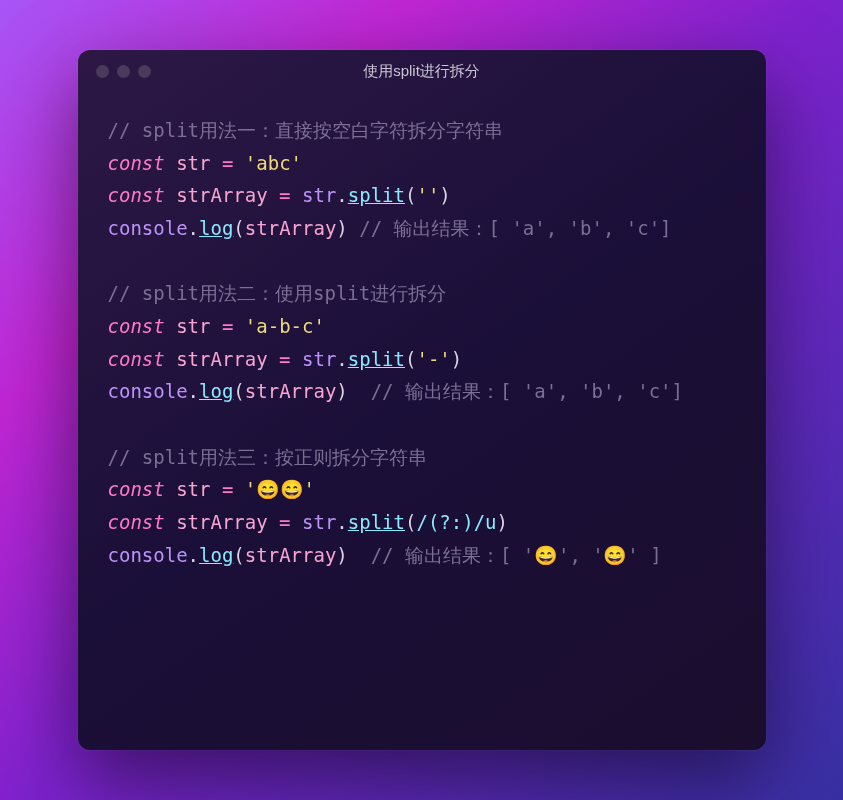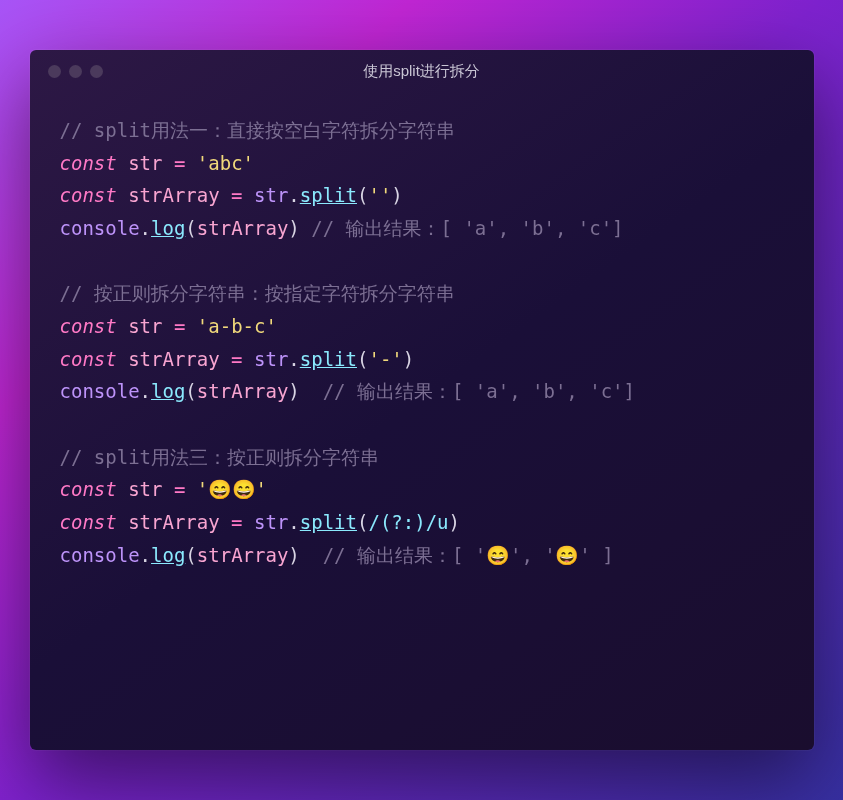--- a/index.html
+++ b/index.html
@@ -7,24 +7,24 @@
     width: 843px;
     height: 800px;
     background: linear-gradient(135deg, #a855f7 0%, #c026d3 25%, #7e22ce 50%, #3730a3 100%);
     display: flex;
     align-items: center;
     justify-content: center;
     font-family: ui-monospace, 'SF Mono', Menlo, Consolas, monospace;
     overflow: hidden;
   }
   .window {
-    width: 784px;
+    width: 688px;
     height: 700px;
     background: linear-gradient(145deg, #2d1845 0%, #1a0f38 50%, #1a0d2e 100%);
-    border-radius: 6px;
+    border-radius: 12px;
     box-shadow: 0 30px 80px rgba(0,0,0,0.5), 0 0 0 1px rgba(255,255,255,0.05);
     overflow: hidden;
   }
   .titlebar {
     height: 42px;
     display: flex;
     align-items: center;
     padding: 0 18px;
     position: relative;
   }
@@ -74,21 +74,21 @@
       <div class="dot"></div>
       <div class="dot"></div>
     </div>
     <div class="title">使用split进行拆分</div>
   </div>
   <div class="code"><span class="cmt">// split用法一：直接按空白字符拆分字符串</span>
 <span class="kw">const</span> <span class="var">str</span><span class="op"> = </span><span class="str">'abc'</span>
 <span class="kw">const</span> <span class="var">strArray</span><span class="op"> = </span><span class="obj">str</span><span class="pun">.</span><span class="fn">split</span><span class="pun">(</span><span class="str">''</span><span class="pun">)</span>
 <span class="obj">console</span><span class="pun">.</span><span class="fn">log</span><span class="pun">(</span><span class="var">strArray</span><span class="pun">)</span><span class="cmt"> // 输出结果：[ 'a', 'b', 'c']</span>
 
-<span class="cmt">// 按正则拆分字符串：按指定字符拆分字符串</span>
+<span class="cmt">// split用法二：使用split进行拆分</span>
 <span class="kw">const</span> <span class="var">str</span><span class="op"> = </span><span class="str">'a-b-c'</span>
 <span class="kw">const</span> <span class="var">strArray</span><span class="op"> = </span><span class="obj">str</span><span class="pun">.</span><span class="fn">split</span><span class="pun">(</span><span class="str">'-'</span><span class="pun">)</span>
 <span class="obj">console</span><span class="pun">.</span><span class="fn">log</span><span class="pun">(</span><span class="var">strArray</span><span class="pun">)</span><span class="cmt">  // 输出结果：[ 'a', 'b', 'c']</span>
 
 <span class="cmt">// split用法三：按正则拆分字符串</span>
 <span class="kw">const</span> <span class="var">str</span><span class="op"> = </span><span class="str">'😄😄'</span>
 <span class="kw">const</span> <span class="var">strArray</span><span class="op"> = </span><span class="obj">str</span><span class="pun">.</span><span class="fn">split</span><span class="pun">(</span><span class="rx">/(?:)/u</span><span class="pun">)</span>
 <span class="obj">console</span><span class="pun">.</span><span class="fn">log</span><span class="pun">(</span><span class="var">strArray</span><span class="pun">)</span><span class="cmt">  // 输出结果：[ '😄', '😄' ]</span></div>
 </div>
 

